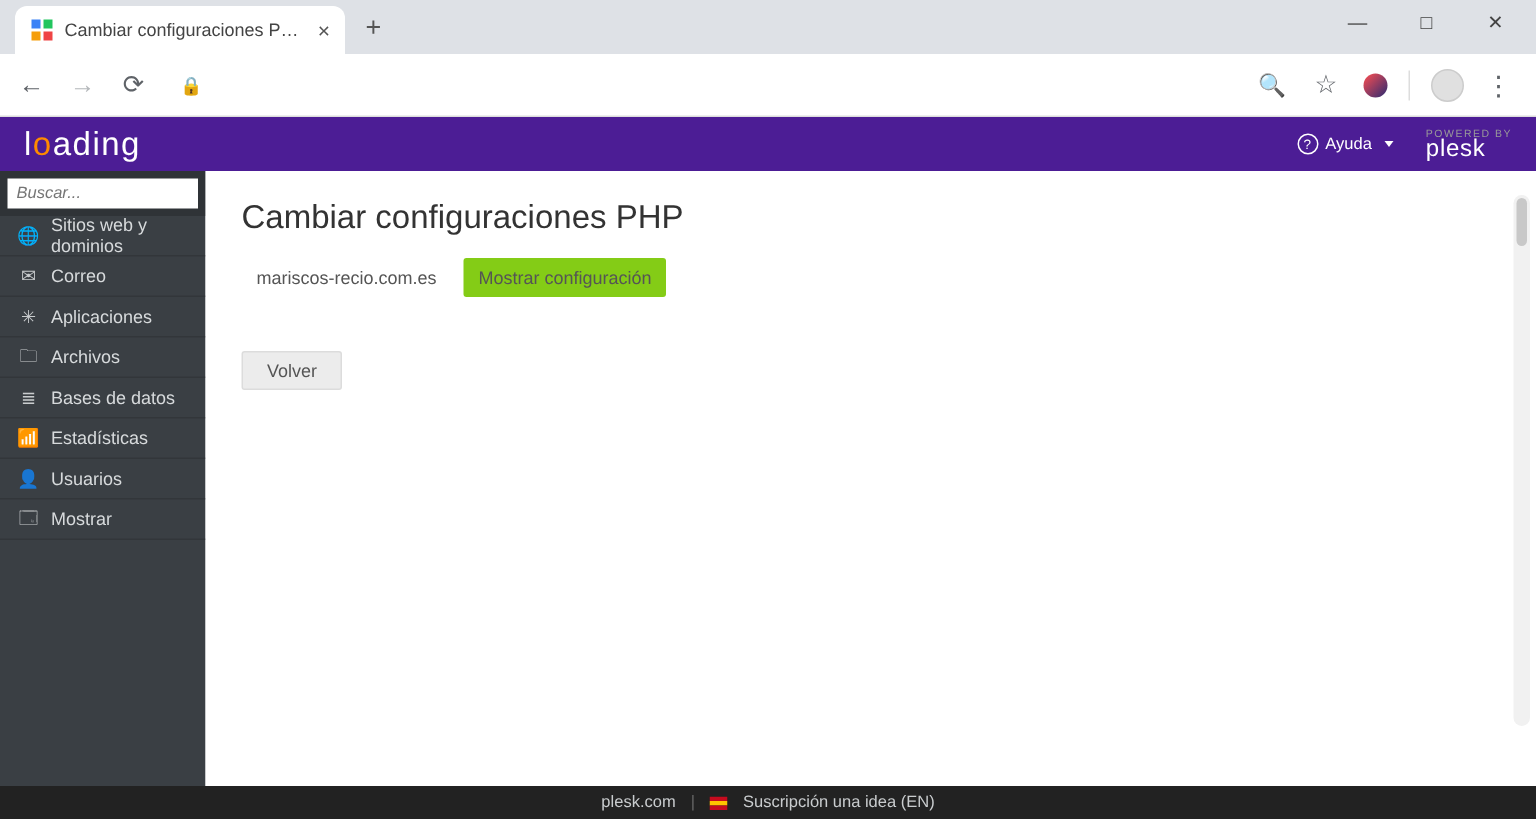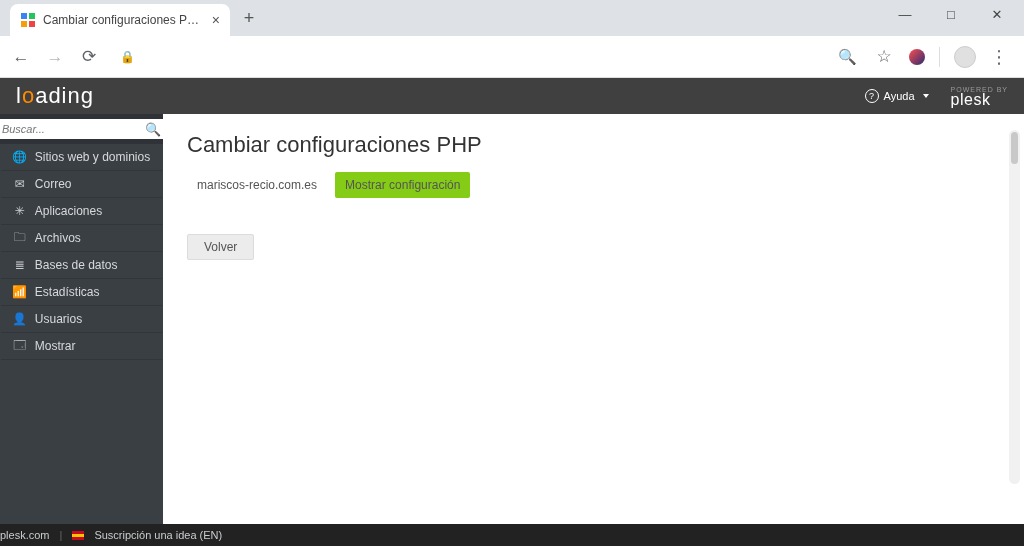--- a/index.html
+++ b/index.html
@@ -22,56 +22,56 @@
   .addr .lock { font-size: 12px; }
   .addr-input { color: #5f6368; letter-spacing: .1px; }
   .right-icons { display: flex; align-items: center; gap: 14px; padding-right: 6px; }
   .ext-dot { width: 16px; height: 16px; border-radius: 50%; background: linear-gradient(135deg,#ff4e50,#2a2a72); }
   .avatar-circle { width: 22px; height: 22px; border-radius: 50%; background: #e0e0e0; border: 1px solid #ccc; }
   .divider-v { width: 1px; height: 20px; background: #ddd; }
   .kebab { color: #5f6368; font-size: 18px; }
 
   
   .app { height: calc(546px - 78px); display: flex; flex-direction: column; }
-  .app-header { background: #404040; color: #fff; height: 36px; display: flex; align-items: center; padding: 0 16px; justify-content: space-between; }
+  .app-header { background: #4c1d95; color: #fff; height: 36px; display: flex; align-items: center; padding: 0 16px; justify-content: space-between; }
   .brand { font-size: 22px; letter-spacing: 1px; font-weight: 300; }
   .brand .accent { color: #ff8a00; }
   .header-right { display: flex; align-items: center; gap: 22px; font-size: 11px; color: #ddd; }
   .hdr-block { text-align: right; line-height: 14px; }
   .hdr-label { color: #9aa0a6; }
   .hdr-value { color: #fff; font-weight: 600; display: inline-flex; align-items: center; gap: 4px; }
   .caret-down::after { content: ""; display: inline-block; border-left: 3px solid transparent; border-right: 3px solid transparent; border-top: 4px solid #fff; margin-left: 3px; vertical-align: middle; }
   .help-link { display: inline-flex; align-items: center; gap: 5px; color: #fff; }
   .help-link .qmark { width: 14px; height: 14px; border-radius: 50%; border: 1px solid #fff; display: inline-flex; align-items:center; justify-content:center; font-size: 9px; }
   .plesk-logo { font-family: Arial; }
   .plesk-logo .pb { font-size: 7px; color: #999; letter-spacing: 1px; display:block; line-height:7px; }
   .plesk-logo .pl { font-size: 16px; color: #fff; font-weight: 400; letter-spacing: .5px; line-height: 14px; }
 
   
   .app-body { flex: 1; display: flex; min-height: 0; }
-  .sidebar { width: 163px; background: #3a3f44; display: flex; flex-direction: column; align-items: center; }
+  .sidebar { width: 137px; background: #3a3f44; display: flex; flex-direction: column; }
   .search-wrap { background: #2f3337; padding: 5px; }
   .search-box { background: #fff; display: flex; align-items: center; padding: 2px 6px; height: 20px; }
   .search-box input { border: 0; outline: 0; flex: 1; font-size: 11px; font-style: italic; color: #666; background: transparent; }
   .search-box .sicon { color: #888; font-size: 13px; }
   .nav-list { list-style: none; }
   .nav-item { display: flex; align-items: center; gap: 8px; padding: 0 12px; height: 27px; color: #d7dadc; font-size: 12px; cursor: pointer; border-bottom: 1px solid #32363a; }
   .nav-icon { width: 14px; color: #c9ccce; font-size: 12px; display: inline-flex; justify-content:center; }
 
   .content { flex: 1; background: #fff; position: relative; padding: 18px 24px 0 24px; overflow: hidden; }
   .page-title { font-size: 22px; font-weight: 400; color: #333; margin-bottom: 14px; }
   .tabs-row { display: flex; gap: 8px; margin-bottom: 36px; }
   .subtab { font-size: 12px; padding: 6px 10px; color: #555; background: transparent; border-radius: 2px; }
   .subtab.active { background: #84cc16; }
   .back-btn { display: inline-block; background: #ececec; border: 1px solid #dcdcdc; padding: 5px 16px; font-size: 12px; color: #555; border-radius: 2px; cursor: pointer; }
   .content-scrollbar { position: absolute; right: 4px; top: 16px; bottom: 40px; width: 11px; background: #f1f1f1; border-radius: 6px; }
   .content-scrollbar .thumb { width: 7px; height: 32px; background: #c8c8c8; border-radius: 4px; margin: 2px auto 0; }
 
   
-  .app-footer { background: #222; color: #c9ccce; font-size: 11px; height: 22px; display: flex; align-items: center; justify-content: flex-start; gap: 10px; }
+  .app-footer { background: #222; color: #c9ccce; font-size: 11px; height: 22px; display: flex; align-items: center; justify-content: center; gap: 10px; }
   .app-footer .sep { color: #666; }
   .suggest-flag { width: 12px; height: 9px; display: inline-flex; }
   .suggest-flag svg { width: 12px; height: 9px; }
 </style>
 </head>
 <body>
 
 <div class="browser-top">
   <div class="tab-strip">
     <div class="tab">

